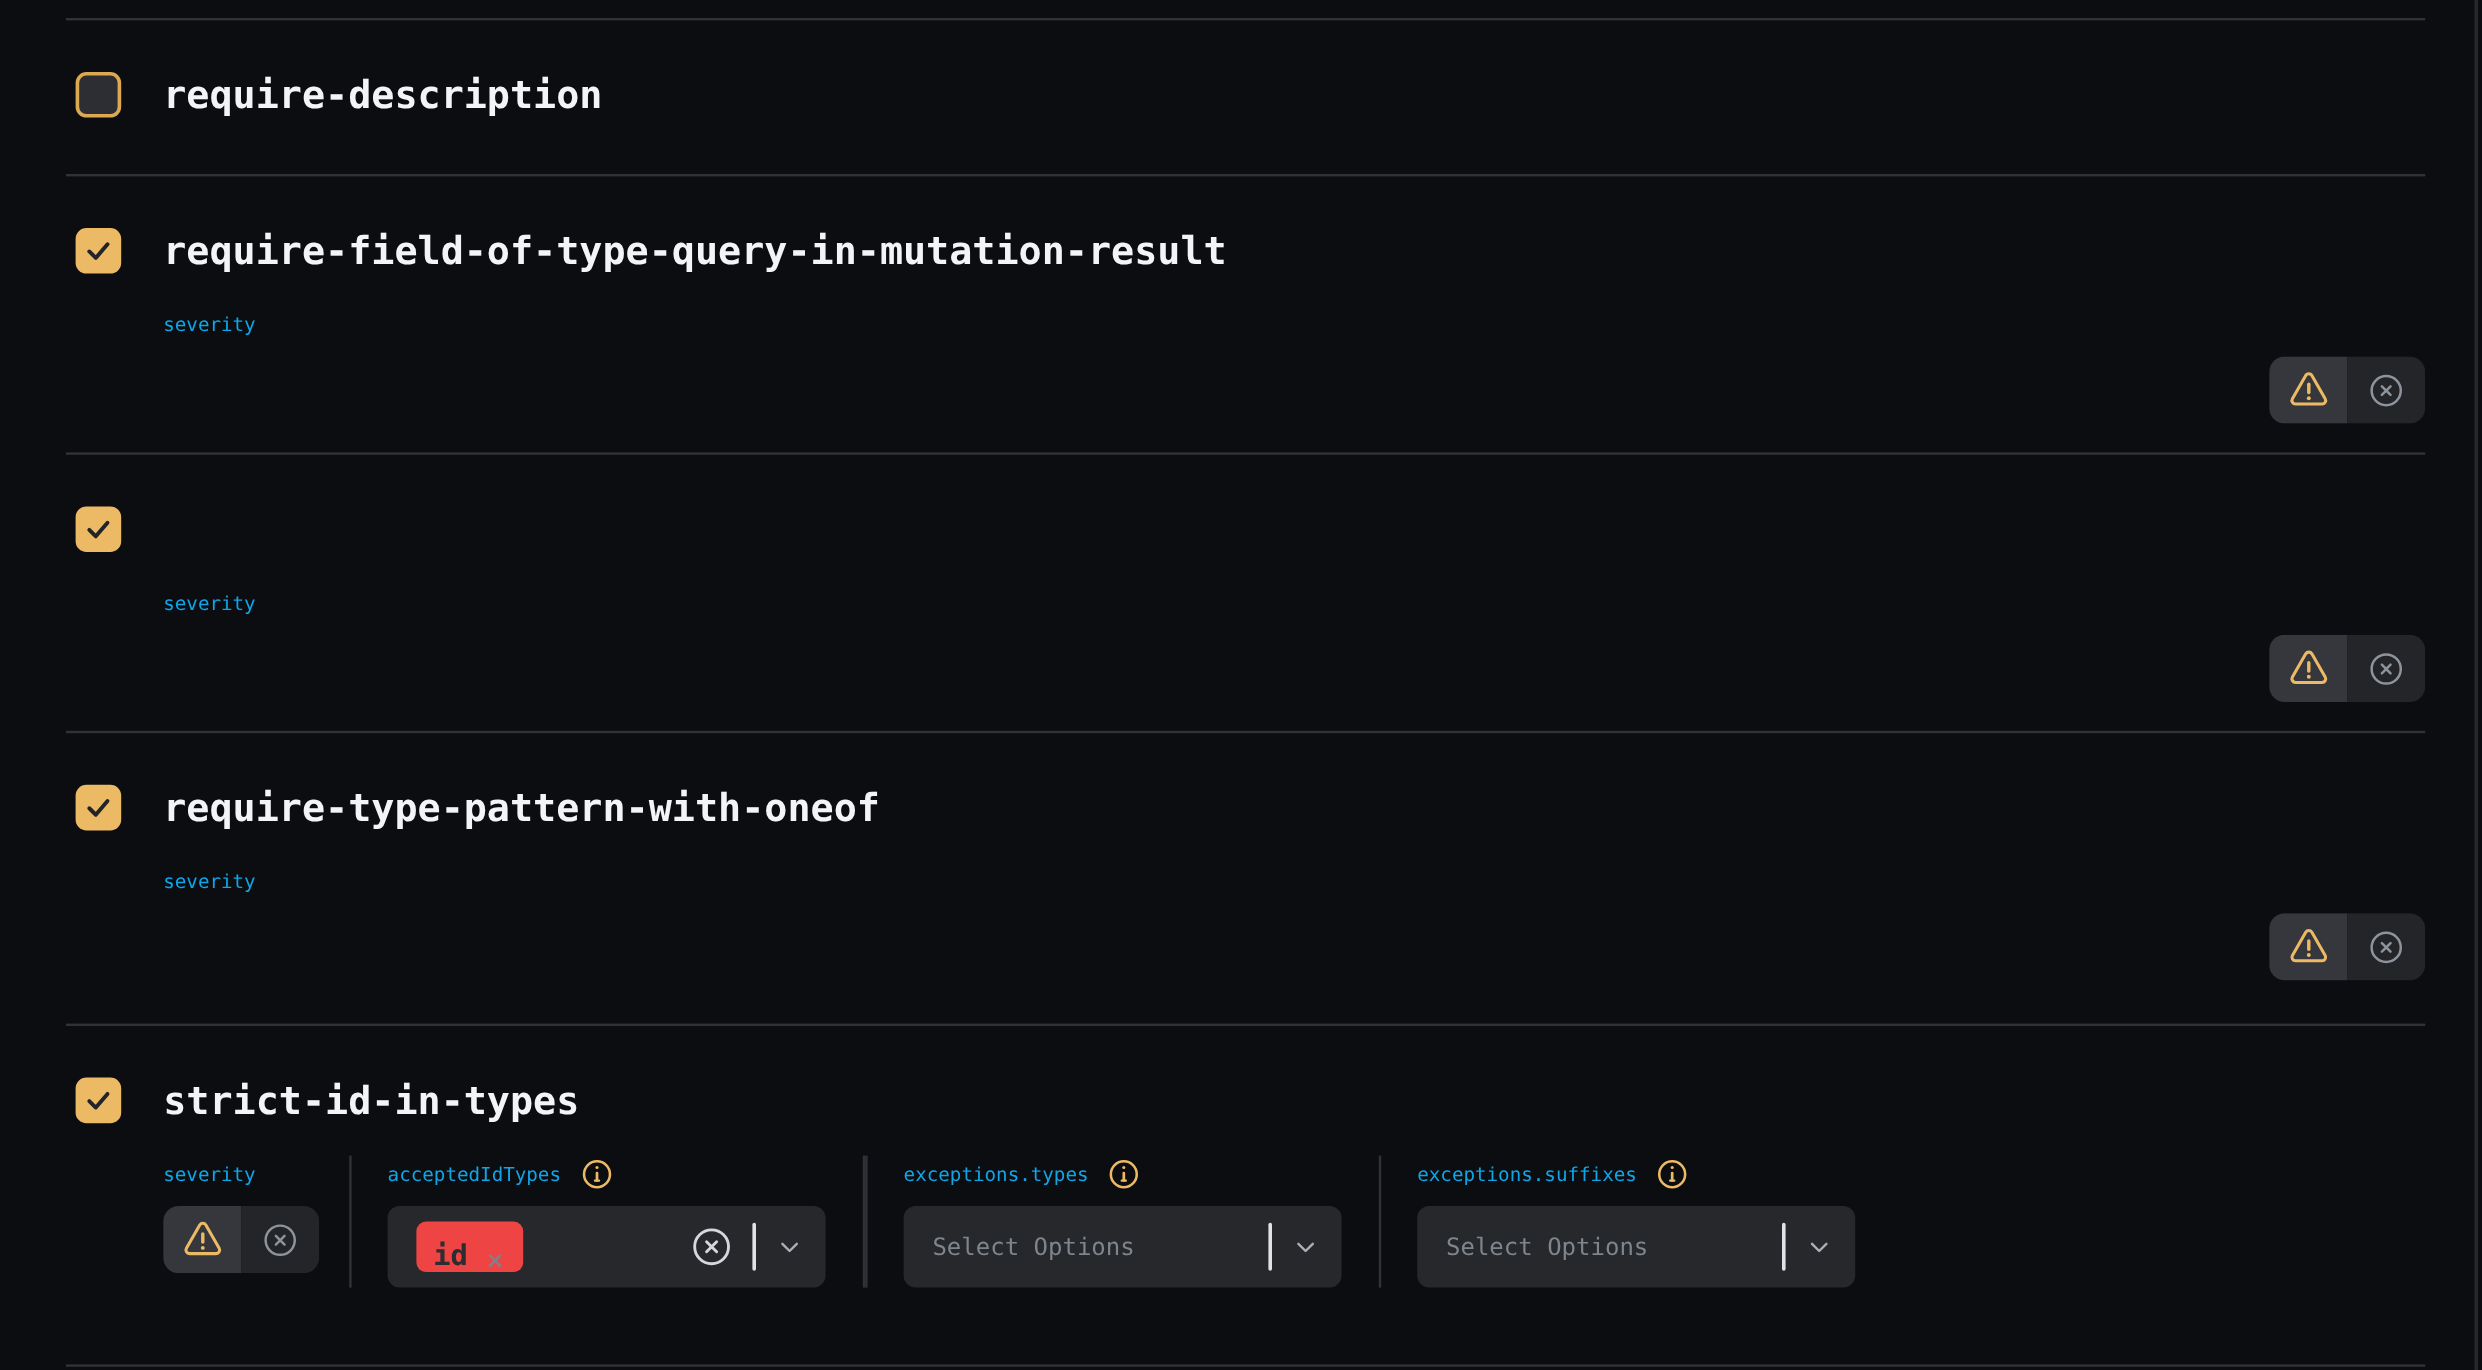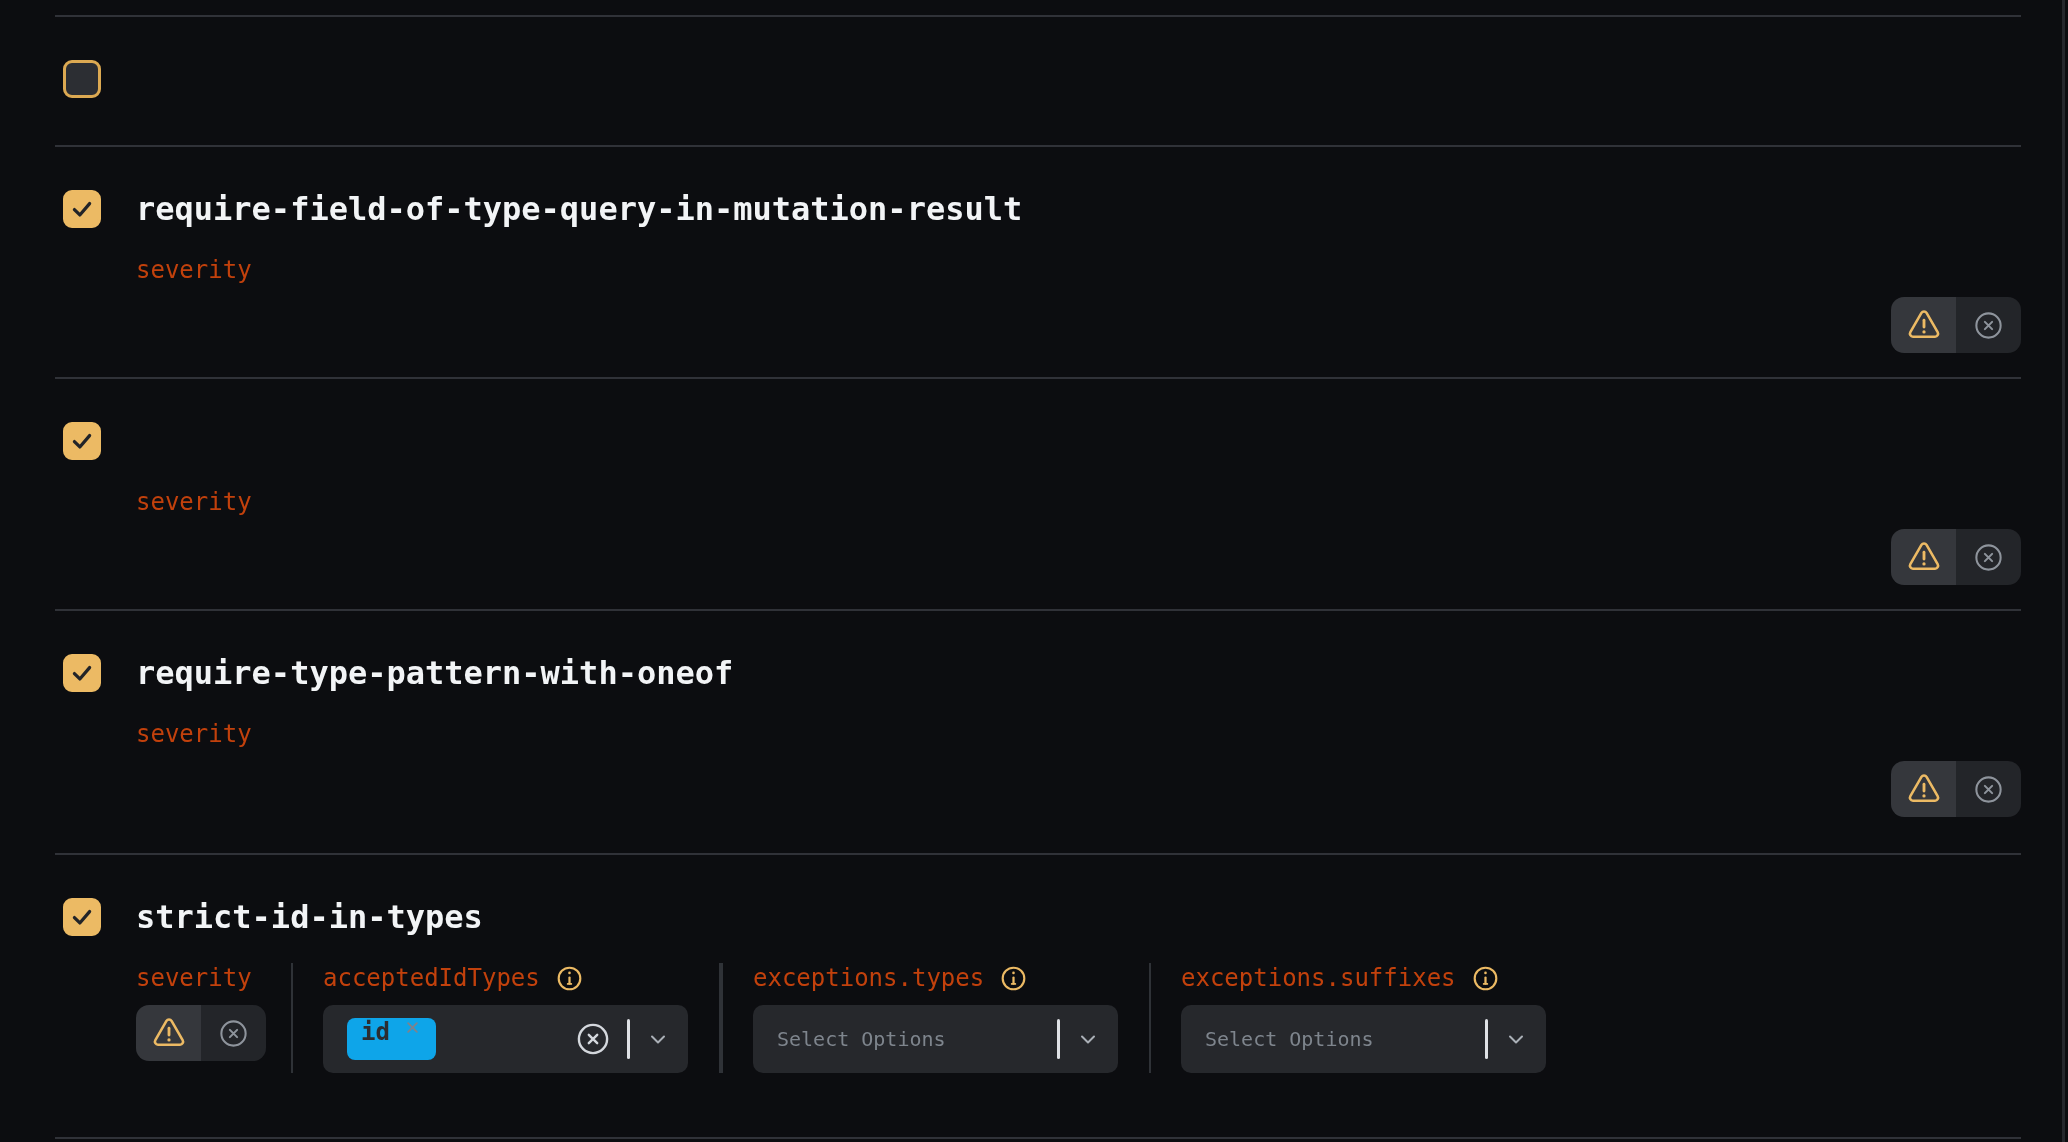--- a/index.html
+++ b/index.html
@@ -26,21 +26,21 @@
     display:flex; align-items:center; justify-content:center;
   }
   .checkbox.checked { background:#ecba64; border-color:#ecba64; }
   .checkbox svg { width:26px; height:26px; display:none; }
   .checkbox.checked svg { display:block; }
   .rule-title { font-size:32px; font-weight:bold; color:#f2f4f6; white-space:nowrap; }
 
   .rule-body { padding-left:81px; }
   .severity-block { margin-top:24px; }
   .opt-label-row { display:flex; align-items:center; gap:16px; height:30px; margin-bottom:12px; }
-  .opt-label { font-size:24px; color:#c2410c; white-space:nowrap; }
+  .opt-label { font-size:16px; color:#0ea5e9; white-space:nowrap; }
   .info-icon { width:27px; height:27px; flex:0 0 auto; cursor:pointer; }
 
   .seg-group { display:inline-flex; border-radius:13px; overflow:hidden; }
   .seg {
     width:65px; height:56px; border:none; cursor:pointer;
     display:flex; align-items:center; justify-content:center;
     background:#232529;
   }
   .seg.selected { background:#35373c; }
   .seg svg { display:block; }
@@ -49,23 +49,23 @@
   .opt-col { display:flex; flex-direction:column; }
   .col-sev { margin-right:25px; }
   .col-divider { width:2px; background:#2f3237; align-self:stretch; }
   .col-pad { padding:0 31px 0 30px; }
 
   .opt-field {
     width:365px; height:68px; background:#26282c; border-radius:10px;
     display:flex; align-items:center; padding:0 18px 0 24px; cursor:pointer;
   }
   .chip {
-    background:#0ea5e9; color:#2b2d31; border-radius:8px; height:42px;
+    background:#ef4444; color:#2b2d31; border-radius:8px; height:42px;
     padding:0 14px; font-size:24px; font-weight:bold;
-    display:flex; align-items:flex-start; gap:13px; flex:0 0 auto;
+    display:flex; align-items:flex-end; gap:13px; flex:0 0 auto;
   }
   .chip svg { display:block; cursor:pointer; }
   .spacer { flex:1 1 auto; }
   .clear-btn { background:none; border:none; padding:0; cursor:pointer; display:flex; }
   .fbar { width:3px; height:40px; background:#dfe2e6; border-radius:2px; margin:0 16px; flex:0 0 auto; }
   .placeholder { font-size:20px; color:#7e858d; white-space:nowrap; }
   .chev { display:flex; cursor:pointer; }
 
   .scrollbar-track {
     position:absolute; top:0; bottom:0; right:3px; width:3px;
@@ -104,20 +104,21 @@
   </defs>
 </svg>
 
 <div class="panel">
 
   <div class="rule-row row-1">
     <div class="rule-head">
       <span class="checkbox">
         
       </span>
+      <span class="rule-title">require-description</span>
     </div>
   </div>
 
   <div class="rule-row row-sev">
     <div class="rule-head">
       <span class="checkbox checked">
         <svg viewBox="0 0 24 24">
             <use href="#i-check"></use>
           </svg>
       </span>

